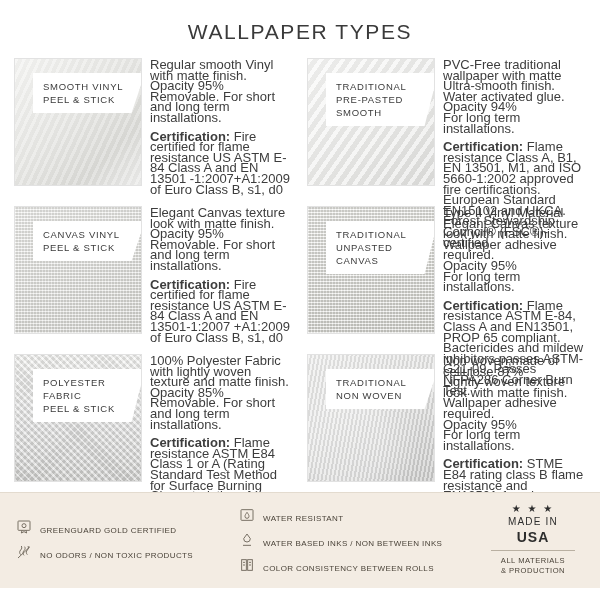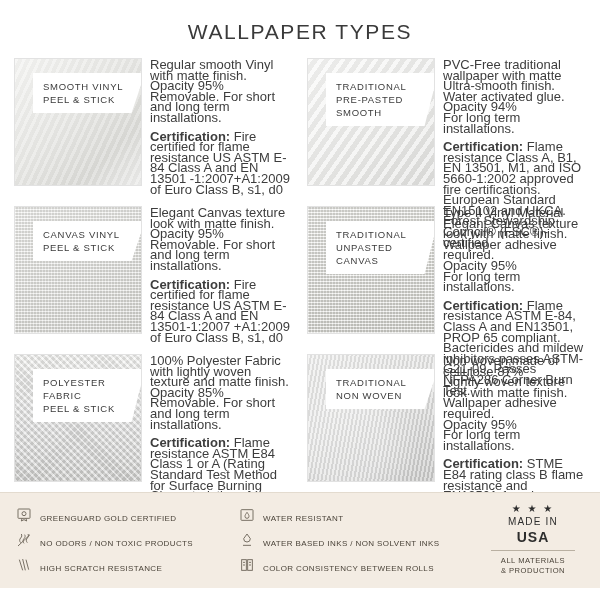--- a/index.html
+++ b/index.html
@@ -273,50 +273,40 @@
         <span class="ic">
           <svg viewBox="0 0 24 24" fill="none" stroke="currentColor" stroke-width="1.4">
               <path d="M7 16c-2-2-2-5 0-7s2-4 1-6"></path>
               <path d="M12 17c-2-2-2-5 0-7s2-4 1-6"></path>
               <path d="M17 16c-2-2-2-5 0-7s2-4 1-6"></path>
               <line x1="3" y1="21" x2="21" y2="4"></line>
             </svg>
         </span>
         <span>NO ODORS / NON TOXIC PRODUCTS</span>
       </div>
-      <div class="feat">
-        <span class="ic">
-          <svg viewBox="0 0 24 24" fill="none" stroke="currentColor" stroke-width="1.4">
-              <path d="M5 4l5 16"></path>
-              <path d="M10 3l4 17"></path>
-              <path d="M15 4l4 15"></path>
-            </svg>
-        </span>
-        <span>HIGH SCRATCH RESISTANCE</span>
-      </div>
     </div>
 
     <div class="feat-col c2">
       <div class="feat">
         <span class="ic">
           <svg viewBox="0 0 24 24" fill="none" stroke="currentColor" stroke-width="1.4">
               <rect x="3" y="4" width="18" height="16" rx="1"></rect>
               <path d="M12 8c-2 3-3 4-3 6a3 3 0 006 0c0-2-1-3-3-6z"></path>
             </svg>
         </span>
         <span>WATER RESISTANT</span>
       </div>
       <div class="feat">
         <span class="ic">
           <svg viewBox="0 0 24 24" fill="none" stroke="currentColor" stroke-width="1.4">
               <path d="M12 3l-5 7a5 5 0 0010 0z"></path>
               <path d="M6 20h12"></path>
             </svg>
         </span>
-        <span>WATER BASED INKS / NON SOLVENT INKS</span>
+        <span>WATER BASED INKS / NON BETWEEN INKS</span>
       </div>
       <div class="feat">
         <span class="ic">
           <svg viewBox="0 0 24 24" fill="none" stroke="currentColor" stroke-width="1.4">
               <rect x="4" y="4" width="7" height="16"></rect>
               <rect x="13" y="4" width="7" height="16"></rect>
               <path d="M6 8h3M15 8h3M6 12h3M15 12h3"></path>
             </svg>
         </span>
         <span>COLOR CONSISTENCY BETWEEN ROLLS</span>

